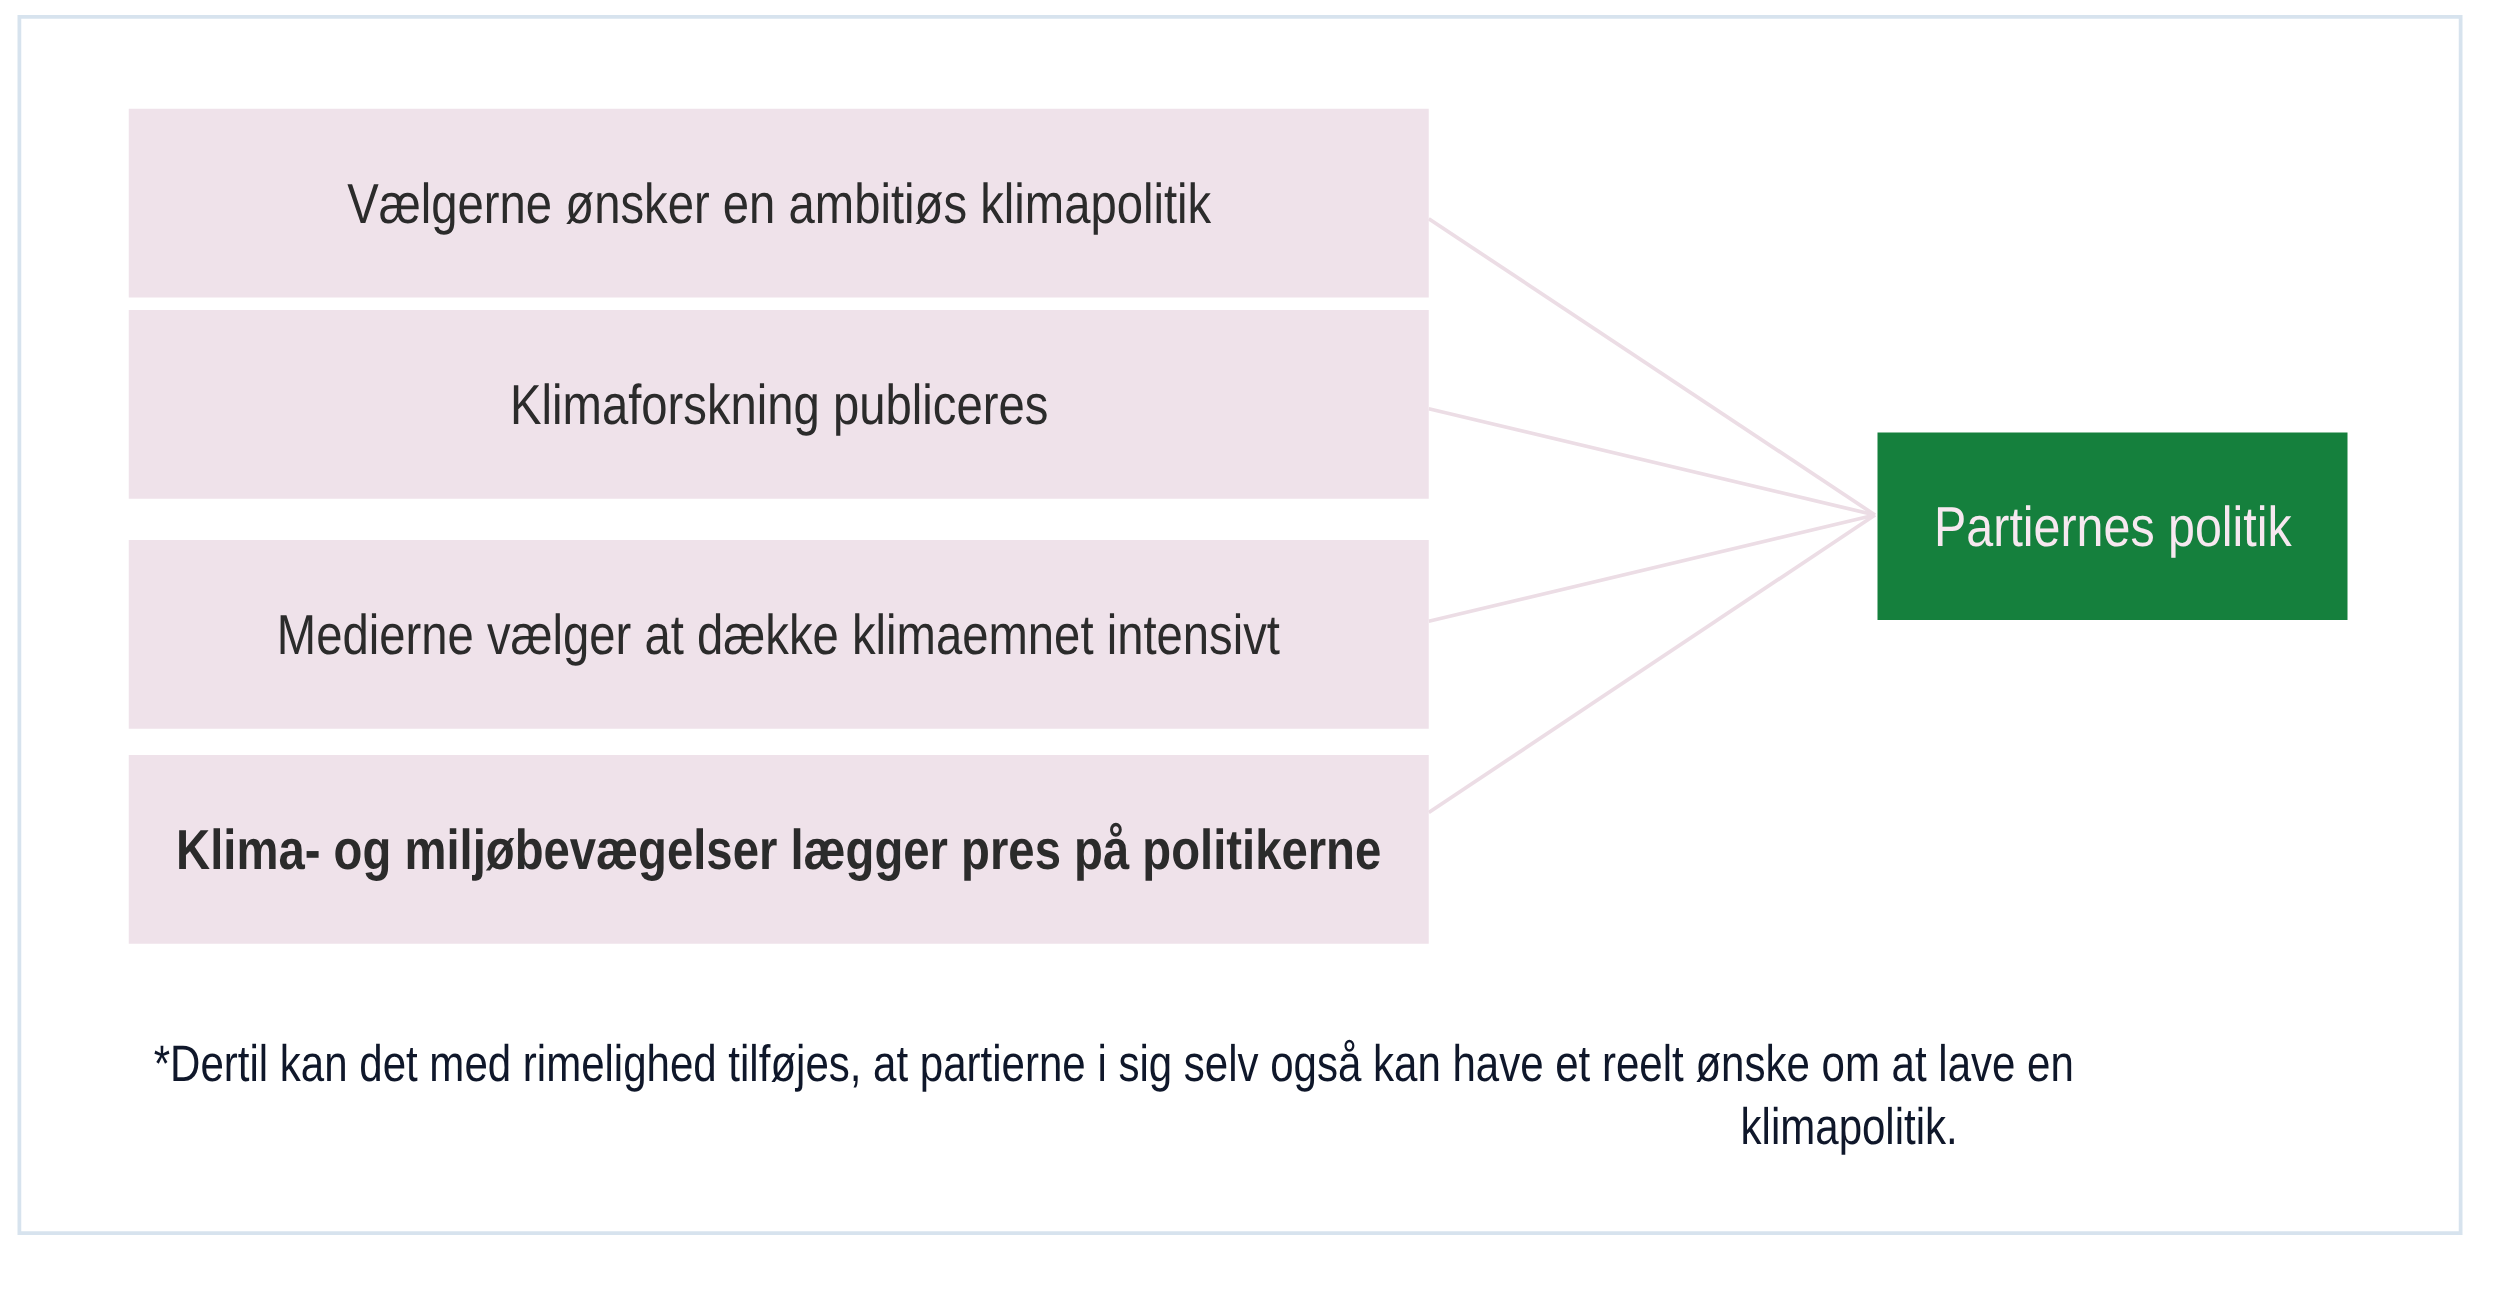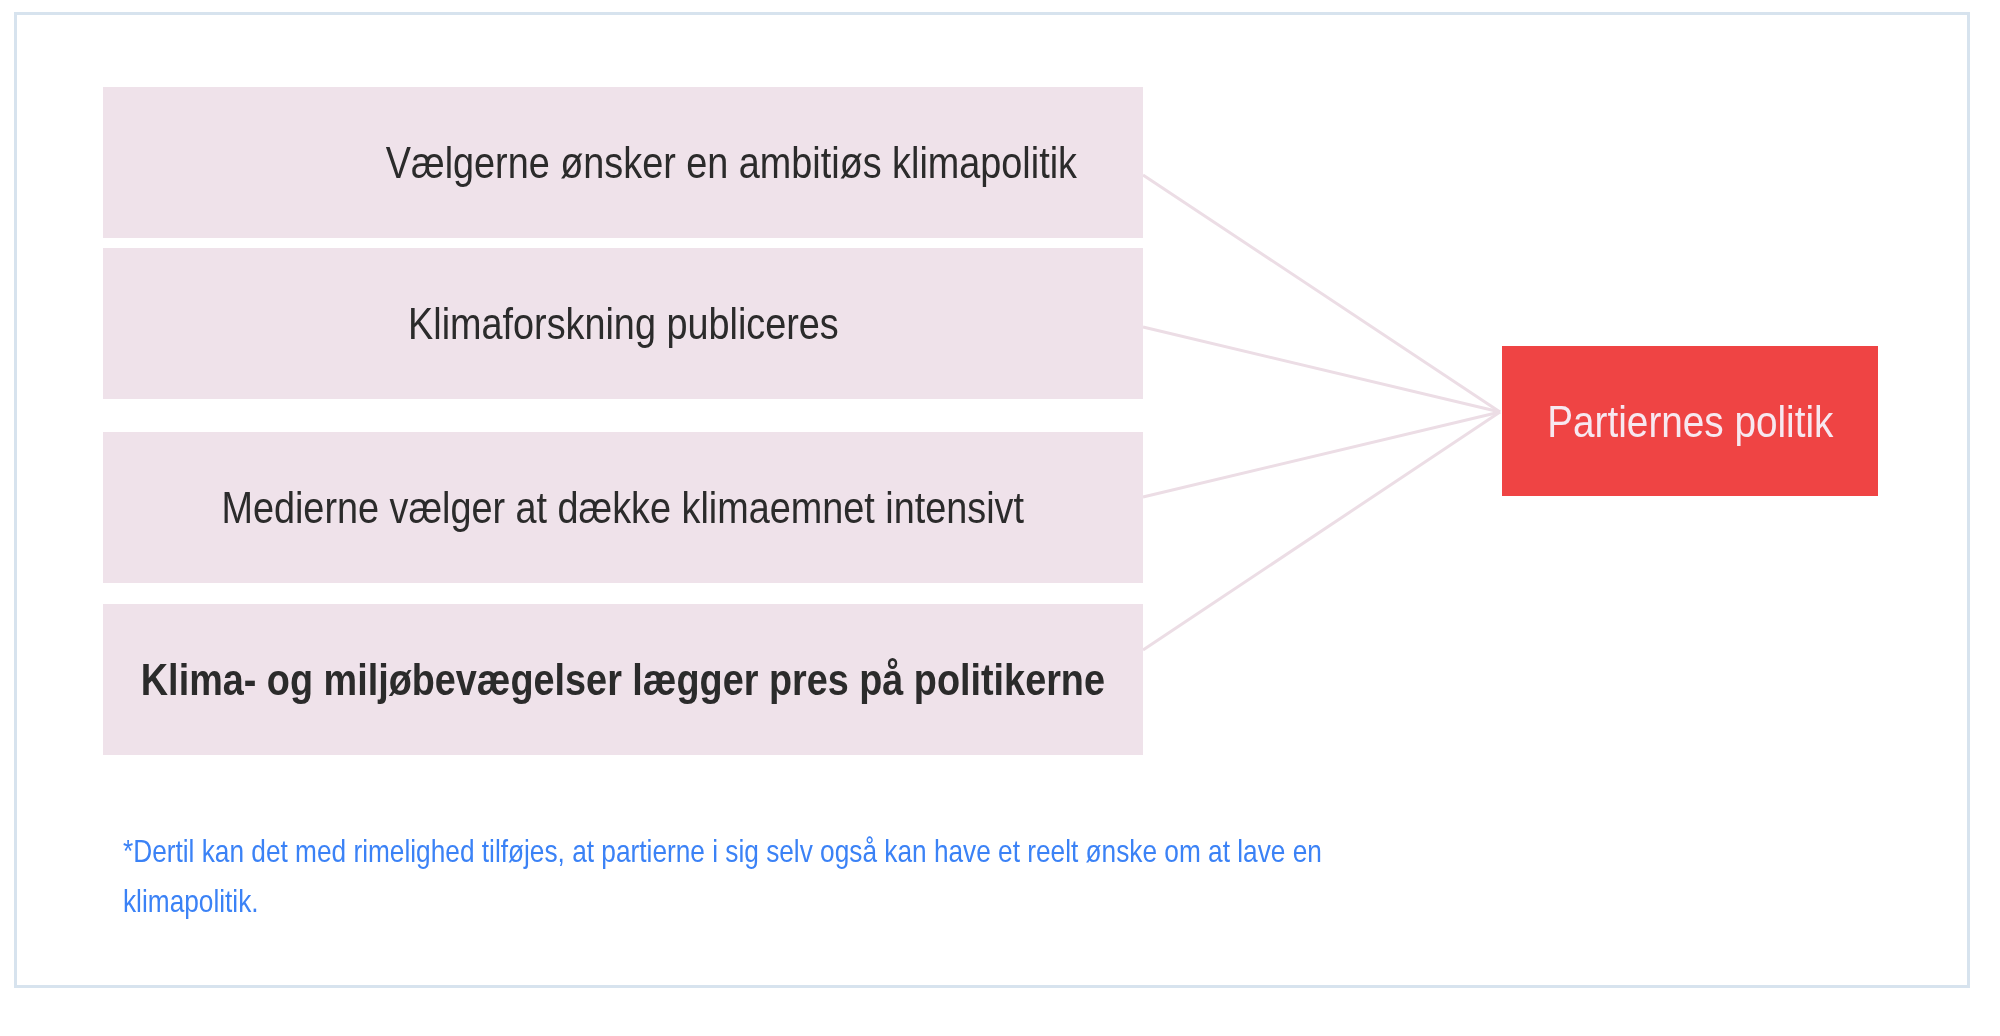--- a/index.html
+++ b/index.html
@@ -5,41 +5,41 @@
   html, body { margin: 0; padding: 0; background: #ffffff; }
   body { width: 2000px; height: 1036px; position: relative; overflow: hidden;
          font-family: "Liberation Sans", "DejaVu Sans", sans-serif; }
   .frame { position: absolute; left: 14px; top: 12px; width: 1950px; height: 970px;
            border: 3px solid #d7e3ee; background: #fff; box-sizing: content-box; }
   .connectors { position: absolute; left: 0; top: 0; width: 2000px; height: 1036px; pointer-events: none; }
   .factor { position: absolute; left: 103px; width: 1040px; height: 151px; background: #efe2ea;
             display: flex; align-items: center; justify-content: center; overflow: visible; }
   .factor-text { display: inline-block; white-space: nowrap; font-size: 45px; color: #2b2b2b;
                  transform: scaleX(0.84); transform-origin: center center; line-height: 1; }
-  .outcome { position: absolute; left: 1502px; top: 346px; width: 376px; height: 150px; background: #ef4444;
+  .outcome { position: absolute; left: 1502px; top: 346px; width: 376px; height: 150px; background: #15803d;
              display: flex; align-items: center; justify-content: center; }
   .outcome-text { display: inline-block; white-space: nowrap; font-size: 45px; color: #f7e8f0;
                   transform: scaleX(0.86); transform-origin: center center; line-height: 1; }
-  .footnote { position: absolute; left: 123px; top: 826px; width: 1760px; color: #3b82f6;
-              font-size: 32px; line-height: 50px; }
+  .footnote { position: absolute; left: 123px; top: 826px; width: 1760px; color: #0f172a;
+              font-size: 41px; line-height: 50px; text-align: right; }
   .footnote-line { display: block; white-space: nowrap; transform: scaleX(0.82); transform-origin: left center; }
 </style>
 </head>
 <body>
 
 <div class="frame"></div>
 
 <svg class="connectors" viewBox="0 0 2000 1036" xmlns="http://www.w3.org/2000/svg">
   <line x1="1143" y1="175" x2="1500" y2="412" stroke="#ecdde5" stroke-width="3"></line>
   <line x1="1143" y1="327" x2="1500" y2="412" stroke="#ecdde5" stroke-width="3"></line>
   <line x1="1143" y1="497" x2="1500" y2="412" stroke="#ecdde5" stroke-width="3"></line>
   <line x1="1143" y1="650" x2="1500" y2="412" stroke="#ecdde5" stroke-width="3"></line>
 </svg>
 
-<div class="factor" style="top:87px;justify-content:flex-end;">
+<div class="factor" style="top:87px;">
   <span class="factor-text">Vælgerne ønsker en ambitiøs klimapolitik</span>
 </div>
 <div class="factor" style="top:248px;">
   <span class="factor-text">Klimaforskning publiceres</span>
 </div>
 <div class="factor" style="top:432px;align-items:center;">
   <span class="factor-text">Medierne vælger at dække klimaemnet intensivt</span>
 </div>
 <div class="factor" style="top:604px;font-weight:bold;">
   <span class="factor-text">Klima- og miljøbevægelser lægger pres på politikerne</span>

